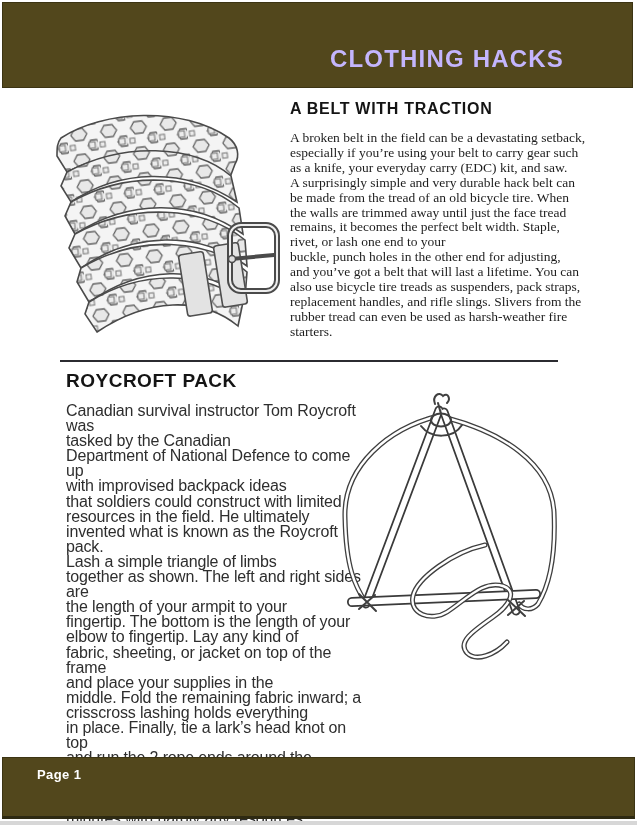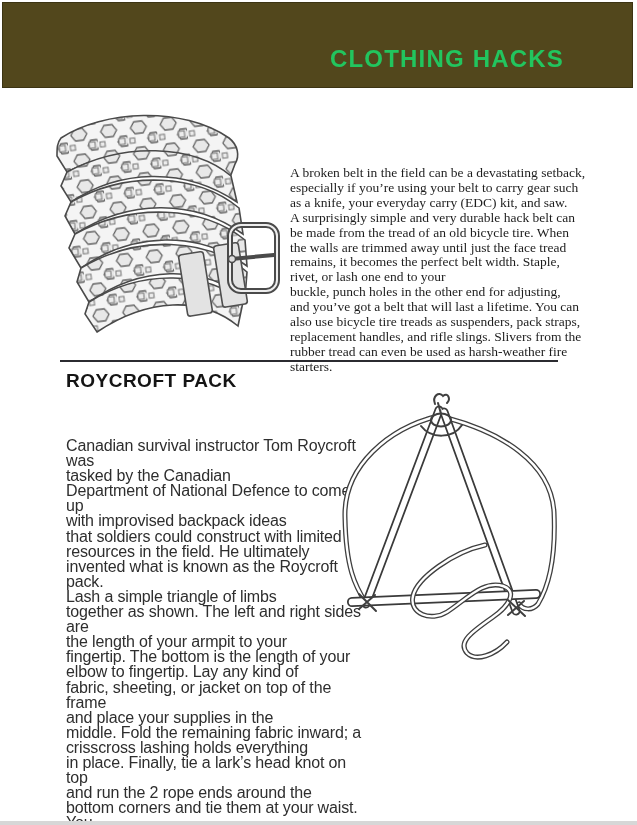--- a/index.html
+++ b/index.html
@@ -5,32 +5,32 @@
   html,body{margin:0;padding:0;}
   body{background:#ffffff;font-family:"Liberation Sans",sans-serif;}
   .page{position:relative;width:637px;height:825px;background:#ffffff;overflow:hidden;}
 
   
   .band{position:absolute;background:#52471c;border:1px solid #3c3413;box-sizing:border-box;}
   .band-header{left:2px;top:2px;width:631px;height:86px;}
   .band-footer{left:2px;top:757px;width:633px;height:62px;border-bottom:3px solid #2e2a12;}
   .page-bottom-strip{position:absolute;left:0;top:821px;width:637px;height:4px;background:#d7d7d7;}
 
-  .band-title{position:absolute;right:68px;top:42px;color:#22c55e;font-weight:700;
+  .band-title{position:absolute;right:68px;top:42px;color:#c4b5fd;font-weight:700;
     font-size:24px;letter-spacing:1.2px;white-space:nowrap;}
   .footer-label{position:absolute;left:34px;top:9px;color:#ffffff;font-weight:700;
     font-size:13px;letter-spacing:0.4px;}
 
   
   .sec-heading{position:absolute;color:#141414;font-weight:700;white-space:nowrap;}
   .h-belt{left:290px;top:100px;font-size:16px;letter-spacing:0.7px;}
   .h-pack{left:66px;top:370px;font-size:19px;letter-spacing:0.5px;}
 
   
-  .para{position:absolute;white-space:pre-line;margin-top:35px;}
+  .para{position:absolute;white-space:pre-line;}
   .para-belt{left:290px;top:131px;width:347px;color:#1d1d1d;
     font-family:"Liberation Serif",serif;font-size:13.5px;line-height:14.9px;}
   .para-pack{left:66px;top:403px;width:300px;color:#2e2e2e;
     font-family:"Liberation Sans",sans-serif;font-size:16px;line-height:15.1px;letter-spacing:-0.15px;}
 
   .divider{position:absolute;left:60px;top:360px;width:498px;height:2px;background:#2b2b30;}
 
   .illus{position:absolute;}
   .illus-belt{left:33px;top:106px;width:248px;height:240px;}
   .illus-pack{left:335px;top:390px;width:288px;height:300px;}
@@ -73,20 +73,21 @@
 
       <g fill="none" stroke="#4a4a4a">
         <rect x="197" y="119" width="47" height="66" rx="11" stroke-width="6"></rect>
         <rect x="197" y="119" width="47" height="66" rx="11" stroke="#ffffff" stroke-width="2" opacity="0.9"></rect>
         <line x1="198" y1="153" x2="241" y2="149" stroke-width="4" stroke-linecap="round"></line>
         <circle cx="199" cy="153" r="3.5" fill="#dcdcdc" stroke-width="1.5"></circle>
       </g>
     </svg>
   </div>
 
+  <div class="sec-heading h-belt">A BELT WITH TRACTION</div>
   <div class="para para-belt">A broken belt in the field can be a devastating setback,
 especially if you’re using your belt to carry gear such
 as a knife, your everyday carry (EDC) kit, and saw.
 A surprisingly simple and very durable hack belt can
 be made from the tread of an old bicycle tire. When
 the walls are trimmed away until just the face tread
 remains, it becomes the perfect belt width. Staple,
 rivet, or lash one end to your
 buckle, punch holes in the other end for adjusting,
 and you’ve got a belt that will last a lifetime. You can
@@ -163,15 +164,18 @@
         </g>
 
         <g stroke="#3f3f3f" stroke-width="2">
           <path d="M24,204 L41,221 M40,205 L24,219"></path>
           <path d="M173,210 L190,226 M189,211 L173,225"></path>
         </g>
       </g>
     </svg>
   </div>
 
+  <div class="band band-footer">
+    <div class="footer-label">Page 1</div>
+  </div>
   <div class="page-bottom-strip"></div>
 
 </div>
 
 </body></html>

